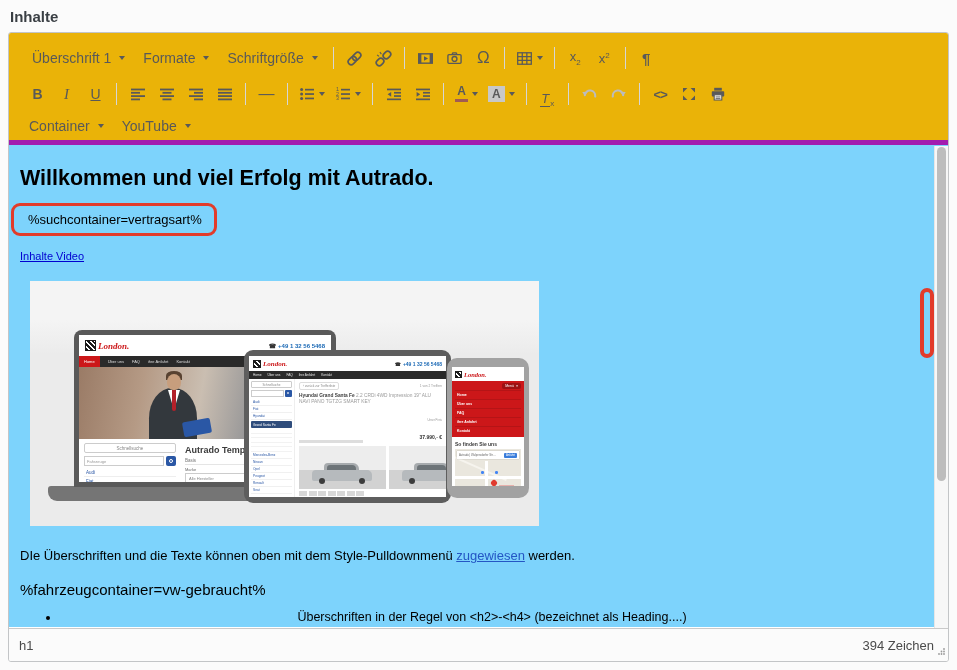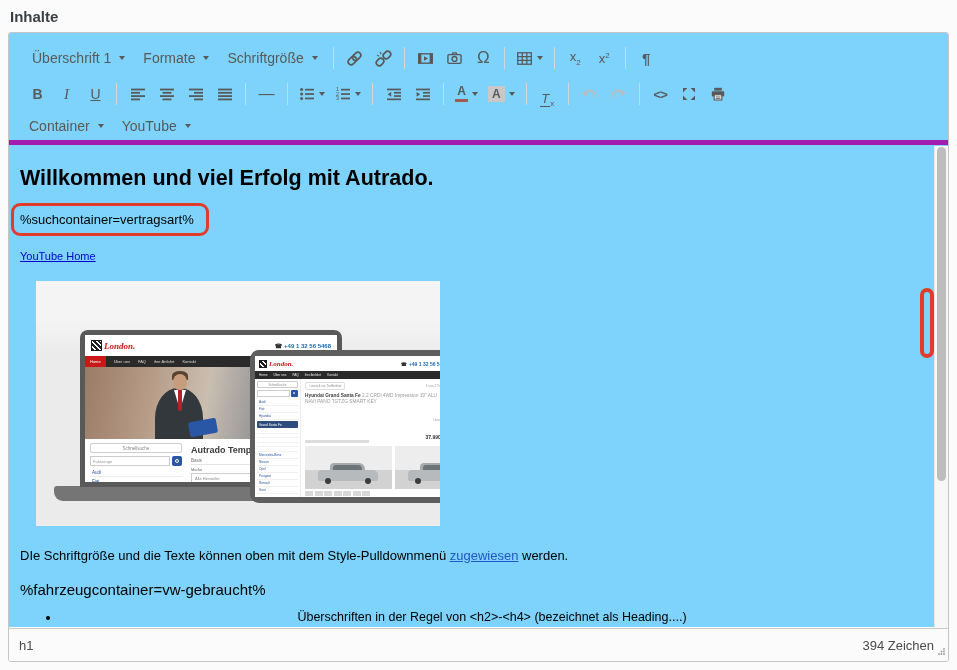--- a/index.html
+++ b/index.html
@@ -8,21 +8,21 @@
     width:957px; height:670px; position:relative; overflow:hidden;
     background:#fbfbfb; font-family:"Liberation Sans", sans-serif;
   }
   .page-label { position:absolute; left:10px; top:8px; font-size:15px; font-weight:bold; color:#3a3f44; }
 
   
   .editor { position:absolute; left:8px; top:32px; width:941px; height:630px;
     background:#fff; border:1px solid #c3c5c7; border-radius:3px; overflow:hidden; }
 
   
-  .toolbar { background:#7dd3fc; padding-top:6px; }
+  .toolbar { background:#eab308; padding-top:6px; }
   .trow { display:flex; align-items:center; padding-left:14px; }
   .trow1 { height:38px; }
   .trow2 { height:34px; }
   .trow3 { height:34px; border-bottom:5px solid #a21caf; }
   .sep { width:1px; height:22px; background:#d6d6d6; margin:0 6px; flex:none; }
   .dd { display:flex; align-items:center; gap:8px; padding:4px 9px; color:#595959; font-size:14px; cursor:default; }
   .caret { width:0; height:0; border-left:3.5px solid transparent; border-right:3.5px solid transparent; border-top:4.5px solid #595959; flex:none; }
   .btn { min-width:27px; height:27px; display:flex; align-items:center; justify-content:center; color:#595959; margin:0 1px; }
   .btn.withcaret { gap:4px; padding:0 4px; }
   .glyph-b { font-weight:bold; font-size:14px; }
@@ -41,41 +41,41 @@
   .clearf { font-size:13px;align-items:flex-end; }
   .clearf .t { font-style:italic; border-bottom:1.5px solid #595959; padding:0 1px; }
   .clearf .x { font-size:8px; vertical-align:-3px; }
   .disabled { color:#bcbcbc; }
   svg.ic { display:block; }
 
   
   .econtent { position:relative; height:482px; overflow:hidden; background:#7dd3fc; padding:0 24px 0 11px; color:#000; }
   .c-h1 { margin:21px 0 0; font-size:21.5px; line-height:25px; font-weight:bold; }
   .tokenline { margin:12px 0 0; }
-  .redbox { display:inline-block; border:3px solid #e23b2a; border-radius:9px; padding:4px 12px 5px 6px; margin-left:-9px; }
+  .redbox { display:inline-block; border:3px solid #e23b2a; border-radius:9px; padding:4px 12px 5px 14px; margin-left:-9px; }
   .token { font-size:13px; }
   .yt { display:inline-block; margin-top:14px; font-size:11px; color:#0000d0; text-decoration:underline; }
   .c-para { margin:22px 0 0; font-size:13px; }
   .c-para a { color:#2456c4; text-decoration:underline; }
   .c-token2 { margin:18px 0 0; font-size:15px; }
   .c-ul { margin:12px 0 0; padding-left:40px; font-size:12.5px;text-align:center; }
   .c-ul li { margin-bottom:2px; line-height:15px; }
 
   
   .vscroll { position:absolute; top:113px; right:0; width:14px; height:482px; background:#f7f7f7; border-left:1px solid #e6e6e6; }
   .vthumb { position:absolute; left:2px; top:1px; width:9px; height:334px; background:#bdbdbd; border-radius:5px; }
   .anno-scroll { position:absolute; left:911px; top:255px; width:14px; height:70px; border:4px solid #e23b2a; border-radius:9px; z-index:5; }
 
   
   .statusbar { position:absolute; left:0; right:0; bottom:0; height:33px; border-top:1px solid #c9c9c9;
     background:#fbfbfb; display:flex; align-items:center; justify-content:space-between; padding:0 14px 0 10px; font-size:13px; color:#4b4b4b; }
   .grip { position:absolute; right:2px; bottom:2px; }
 
   
-  .mock { position:relative; width:404px; height:245px; margin:17px 0 0 16px; overflow:hidden;
+  .mock { position:relative; width:509px; height:245px; margin:17px 0 0 10px; overflow:hidden;
     background:linear-gradient(#f4f4f4 0 16%, #ebebeb 30% 100%); }
   .logo-mark { display:inline-block; flex:none; border:1.5px solid #1c1c1c;
     background:repeating-linear-gradient(45deg,#1c1c1c 0 1.5px,#fff 1.5px 3.5px); }
   .logo-text { color:#cc1719; font-weight:bold; font-style:italic; font-family:"Liberation Serif", serif; margin-left:2px; }
 
   
   .lap-base { position:absolute; left:18px; top:205px; width:300px; height:15px; background:#757575; border-radius:3px 3px 9px 9px; }
   .lap { position:absolute; left:44px; top:49px; width:262px; height:157px; background:#595959; border-radius:8px 8px 0 0; padding:5px; }
   .scr { background:#fff; width:100%; height:100%; overflow:hidden; }
   .site-header { height:21px; display:flex; justify-content:space-between; align-items:center; padding:0 6px; }
@@ -419,21 +419,21 @@
     </div>
   </div>
 
   <div class="econtent">
     <h1 class="c-h1">Willkommen und viel Erfolg mit Autrado.</h1>
 
     <p class="tokenline">
       <span class="redbox"><span class="token">%suchcontainer=vertragsart%</span></span>
     </p>
 
-    <a class="yt">YouTube Home</a>
+    <a class="yt">Inhalte Video</a>
 
     
     <div class="mock">
       <div class="lap-base"></div>
       <div class="lap">
         <div class="scr">
           <div class="site-header">
             <span style="display:flex;align-items:center">
                 <span class="logo-mark"></span>
                 <span class="logo-text">London.</span>
@@ -596,21 +596,21 @@
               <span class="rd-v"></span>
             <span class="bdot bd1"></span>
               <span class="bdot bd2"></span>
             <span class="pin"></span>
             <span class="pin-label"></span>
           </div>
         </div>
       </div>
     </div>
 
-    <p class="c-para"><span>DIe Schriftgröße und die Texte können oben mit dem Style-Pulldownmenü </span><a>zugewiesen</a><span> werden.</span></p>
+    <p class="c-para"><span>DIe Überschriften und die Texte können oben mit dem Style-Pulldownmenü </span><a>zugewiesen</a><span> werden.</span></p>
 
     <p class="c-token2">%fahrzeugcontainer=vw-gebraucht%</p>
 
     <ul class="c-ul">
       <li>Überschriften in der Regel von &lt;h2&gt;-&lt;h4&gt; (bezeichnet als Heading....)</li>
       <li>Normaler Text ist der sog. Paragraph ...</li>
     </ul>
   </div>
 
   <div class="vscroll">

